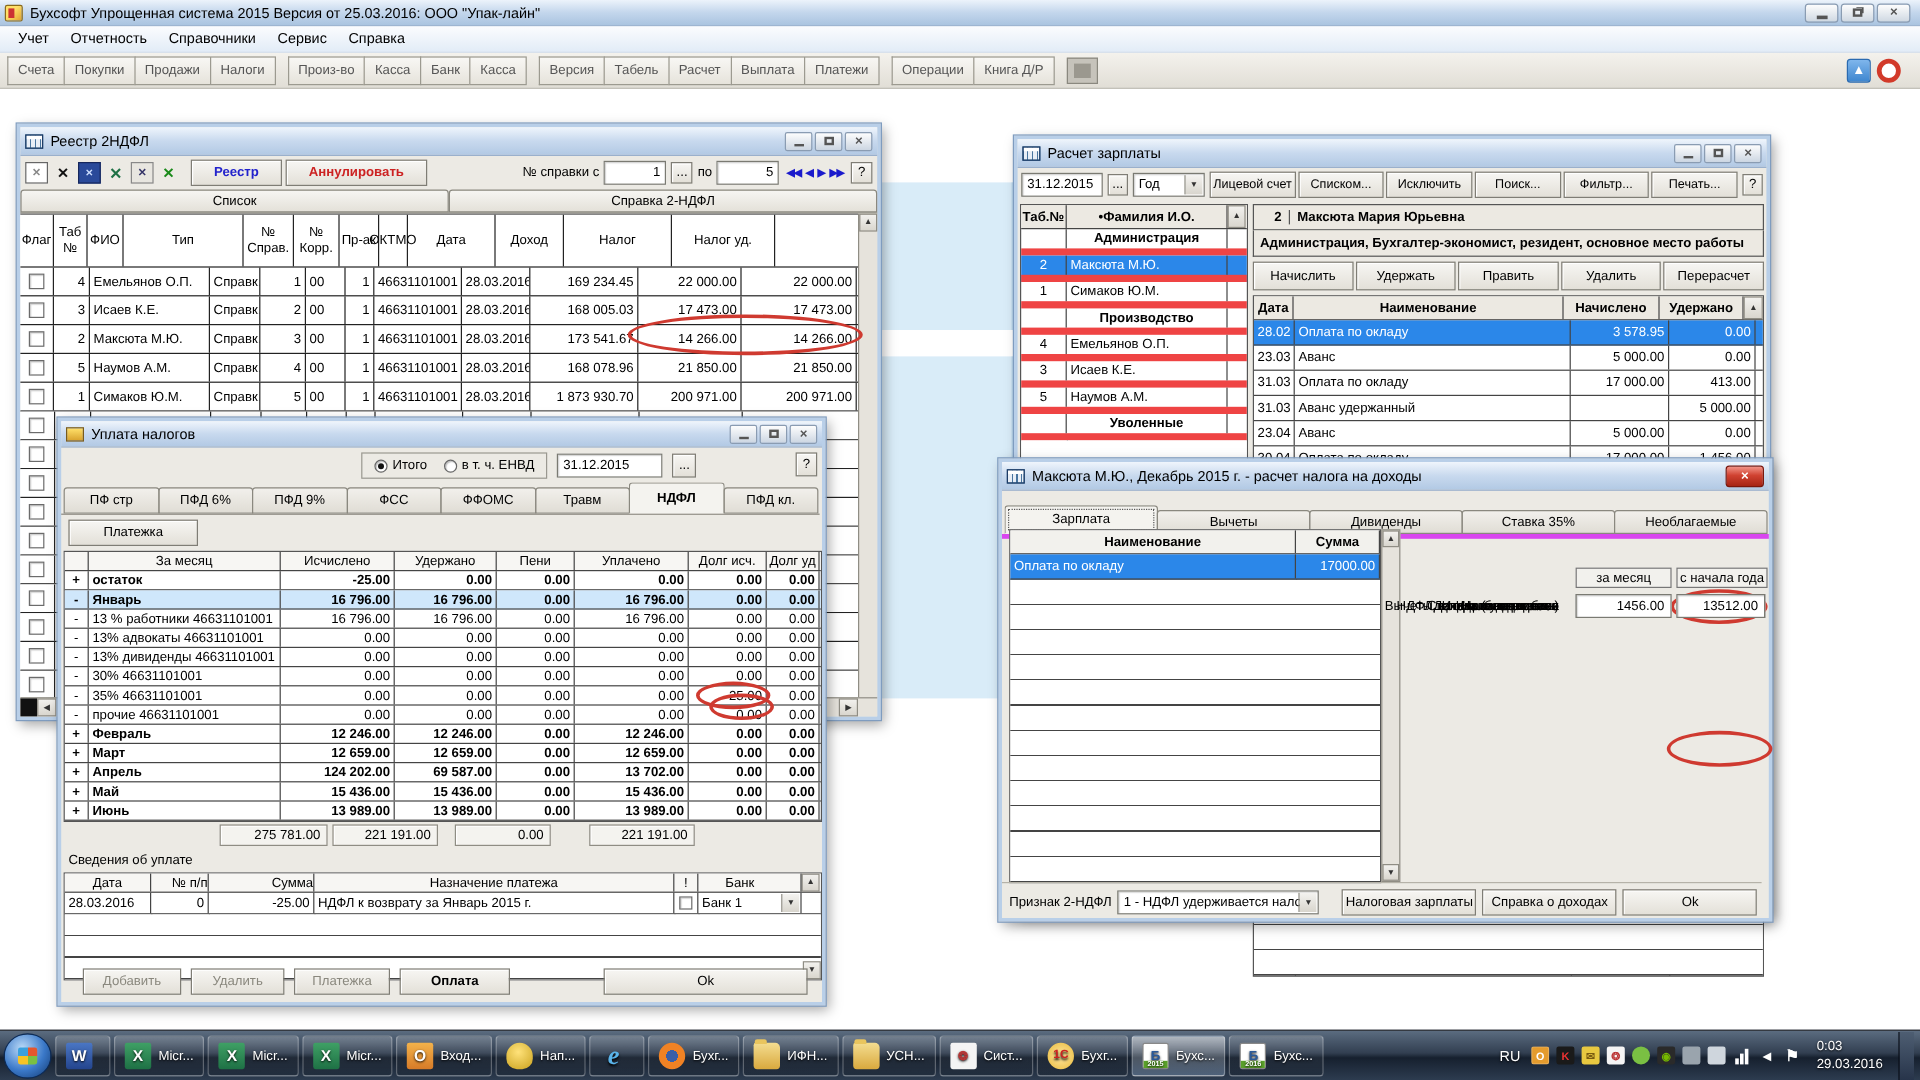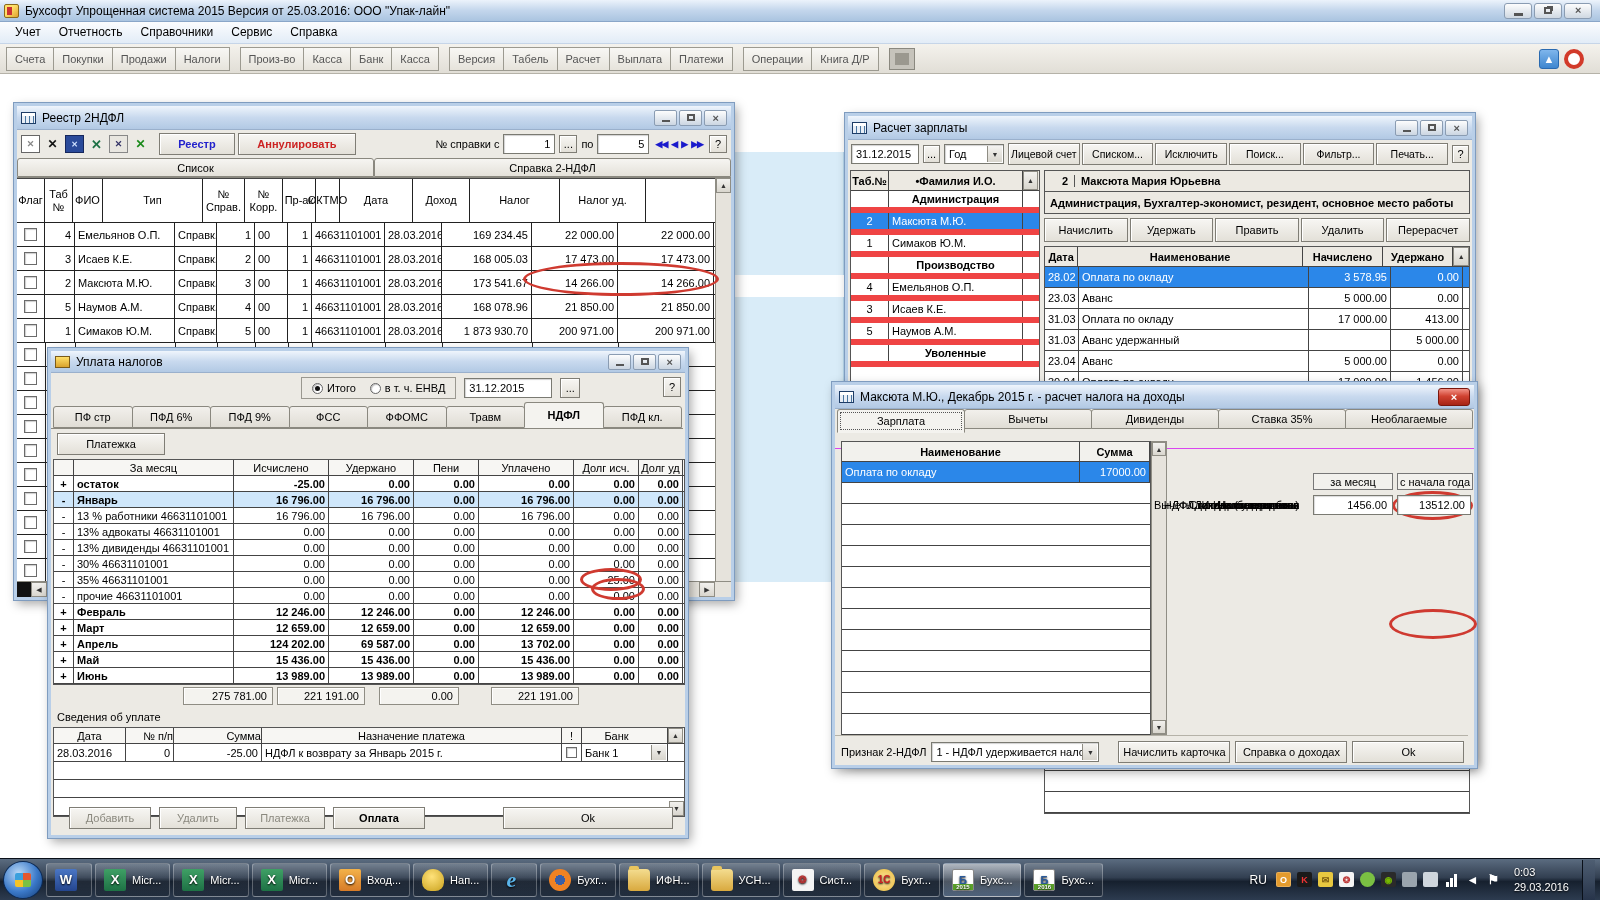--- a/index.html
+++ b/index.html
@@ -190,21 +190,21 @@
 .phc:nth-child(3),.pc.c3{width:88px;justify-content:flex-end}
 .phc:nth-child(4),.pc.c4{width:300px}
 .phc:nth-child(5),.pc.c5{width:20px;justify-content:center}
 .phc:nth-child(6),.pc.c6{width:86px;position:relative;padding-right:16px}
 .pay-empty{height:54px;background-image:repeating-linear-gradient(#fff 0 17px,#444 17px 18px),
   linear-gradient(#444,#444),linear-gradient(#444,#444),linear-gradient(#444,#444),linear-gradient(#444,#444),linear-gradient(#444,#444);
   background-repeat:repeat,no-repeat,no-repeat,no-repeat,no-repeat,no-repeat;background-size:auto,1px 100%,1px 100%,1px 100%,1px 100%,1px 100%;
   background-position:0 0,72px 0,120px 0,208px 0,508px 0,528px 0}
 
 
-.itabs{display:flex;height:40px;border-bottom:1px solid #d946ef;padding:0 2px;}
+.itabs{display:flex;height:40px;border-bottom:4px solid #d946ef;padding:0 2px;align-items:flex-end}
 .itab{flex:1;height:20px;background:linear-gradient(#f2f0ec,#e0ddd5);border:1px solid #8a887f;border-radius:3px 3px 0 0;
   margin-right:-1px;display:flex;align-items:center;justify-content:center;cursor:pointer}
 .itab.act{height:24px;background:#f4f3ef;border-bottom:1px solid #f4f3ef;outline:1px dotted #555;outline-offset:-4px}
 .igrid{position:absolute;background:#fff;border:1px solid #555}
 .ihead{display:flex;height:20px;background:#f2f1ed;border-bottom:1px solid #444}
 .ihc{border-right:1px solid #444;display:flex;align-items:center;justify-content:center;font-weight:bold}
 .irow{display:flex;height:21px;border-bottom:1px solid #444;cursor:pointer}
 .ic{border-right:1px solid #444;display:flex;align-items:center;padding:0 3px}
 .ic.n{width:238px}
 .ic.s{width:70px;justify-content:flex-end}
@@ -935,21 +935,21 @@
         </div>
         </div>
     </div>
     <div style="position:absolute;left:0;top:350px;width:633px;border-top:1px solid #b5b2a8"></div>
     <div style="position:absolute;left:6px;top:356px;display:flex;align-items:center;gap:5px">
       <span>Признак 2-НДФЛ</span>
       <span class="fld sel-box" style="width:168px;overflow:hidden">
         <span style="white-space:nowrap">1 - НДФЛ удерживается налого</span>
         <span class="drop-arr">▼</span>
       </span>
-      <span class="btn" style="width:112px;margin-left:14px">Начислить карточка</span>
+      <span class="btn" style="width:112px;margin-left:14px">Налоговая зарплаты</span>
       <span class="btn" style="width:112px">Справка о доходах</span>
       <span class="btn" style="width:112px">Ok</span>
     </div>
     <div class="red-ellipse" style="left:554px;top:224px;width:88px;height:30px"></div>
   </div>
 
   <div class="taskbar">
     <span class="orb">
         <i></i>
       </span>

